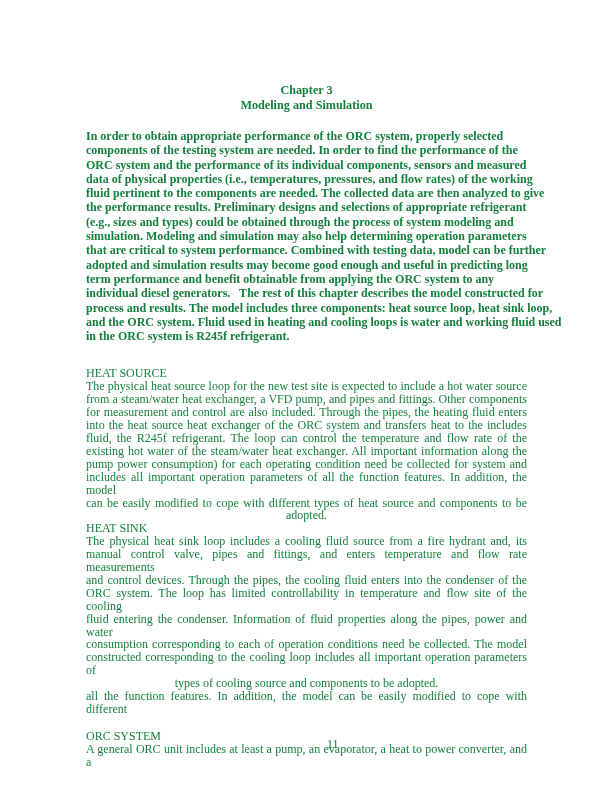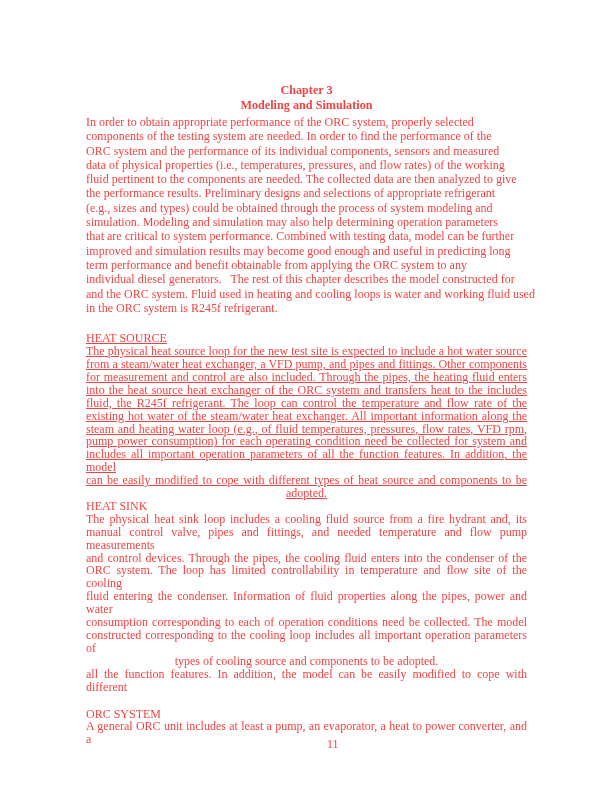--- a/index.html
+++ b/index.html
@@ -5,50 +5,51 @@
   html, body {
     margin: 0;
     padding: 0;
     background: #ffffff;
   }
   .page {
     position: relative;
     width: 612px;
     height: 792px;
     background: #ffffff;
-    color: #ef4444;
+    color: #15803d;
     font-family: "Liberation Serif", "DejaVu Serif", serif;
     overflow: hidden;
   }
   .content {
     position: absolute;
     left: 86px;
     top: 83px;
     width: 441px;
   }
   .chapter-head {
     text-align: center;
     font-weight: bold;
     font-size: 12.2px;
     line-height: 15px;
   }
   .intro {
-    margin-top: 2px;
+    margin-top: 16px;
     font-size: 12px;
     line-height: 14.3px;
     text-align: left;
+    font-weight: bold;
   }
   .intro .ln {
     white-space: pre;
   }
   .section {
     font-size: 12px;
     line-height: 12.9px;
   }
-  .sec-heat-source { margin-top: 17px; text-decoration: underline; }
+  .sec-heat-source { margin-top: 24px; }
   .sec-heat-sink   { }
   .sec-orc-system  { margin-top: 14px; }
   .section .heading {
     text-align: left;
   }
   .section .jl {
     text-align: justify;
     text-align-last: justify;
   }
   .section .jl-end {
@@ -77,46 +78,46 @@
     <div class="intro">
       <div class="ln">In order to obtain appropriate performance of the ORC system, properly selected</div>
       <div class="ln">components of the testing system are needed. In order to find the performance of the</div>
       <div class="ln">ORC system and the performance of its individual components, sensors and measured</div>
       <div class="ln">data of physical properties (i.e., temperatures, pressures, and flow rates) of the working</div>
       <div class="ln">fluid pertinent to the components are needed. The collected data are then analyzed to give</div>
       <div class="ln">the performance results. Preliminary designs and selections of appropriate refrigerant</div>
       <div class="ln">(e.g., sizes and types) could be obtained through the process of system modeling and</div>
       <div class="ln">simulation. Modeling and simulation may also help determining operation parameters</div>
       <div class="ln">that are critical to system performance. Combined with testing data, model can be further</div>
-      <div class="ln">improved and simulation results may become good enough and useful in predicting long</div>
+      <div class="ln">adopted and simulation results may become good enough and useful in predicting long</div>
       <div class="ln">term performance and benefit obtainable from applying the ORC system to any</div>
       <div class="ln">individual diesel generators.   The rest of this chapter describes the model constructed for</div>
+      <div class="ln">process and results. The model includes three components: heat source loop, heat sink loop,</div>
       <div class="ln">and the ORC system. Fluid used in heating and cooling loops is water and working fluid used</div>
       <div class="ln">in the ORC system is R245f refrigerant.</div>
     </div>
 
     <div class="section sec-heat-source">
       <div class="heading">HEAT SOURCE</div>
       <div class="jl">The physical heat source loop for the new test site is expected to include a hot water source</div>
       <div class="jl">from a steam/water heat exchanger, a VFD pump, and pipes and fittings. Other components</div>
       <div class="jl">for measurement and control are also included. Through the pipes, the heating fluid enters</div>
       <div class="jl">into the heat source heat exchanger of the ORC system and transfers heat to the includes</div>
       <div class="jl">fluid, the R245f refrigerant. The loop can control the temperature and flow rate of the</div>
       <div class="jl">existing hot water of the steam/water heat exchanger. All important information along the</div>
-      <div class="jl">steam and heating water loop (e.g., of fluid temperatures, pressures, flow rates, VFD rpm,</div>
       <div class="jl">pump power consumption) for each operating condition need be collected for system and</div>
       <div class="jl">includes all important operation parameters of all the function features. In addition, the model</div>
       <div class="jl">can be easily modified to cope with different types of heat source and components to be</div>
       <div class="jl jl-end">adopted.</div>
     </div>
 
     <div class="section sec-heat-sink">
       <div class="heading">HEAT SINK</div>
       <div class="jl">The physical heat sink loop includes a cooling fluid source from a fire hydrant and, its</div>
-      <div class="jl">manual control valve, pipes and fittings, and needed temperature and flow pump measurements</div>
+      <div class="jl">manual control valve, pipes and fittings, and enters temperature and flow rate measurements</div>
       <div class="jl">and control devices. Through the pipes, the cooling fluid enters into the condenser of the</div>
       <div class="jl">ORC system. The loop has limited controllability in temperature and flow site of the cooling</div>
       <div class="jl">fluid entering the condenser. Information of fluid properties along the pipes, power and water</div>
       <div class="jl">consumption corresponding to each of operation conditions need be collected. The model</div>
       <div class="jl">constructed corresponding to the cooling loop includes all important operation parameters of</div>
       <div class="jl jl-end">types of cooling source and components to be adopted.</div>
       <div class="jl">all the function features. In addition, the model can be easily modified to cope with different</div>
     </div>
 
     <div class="section sec-orc-system">

